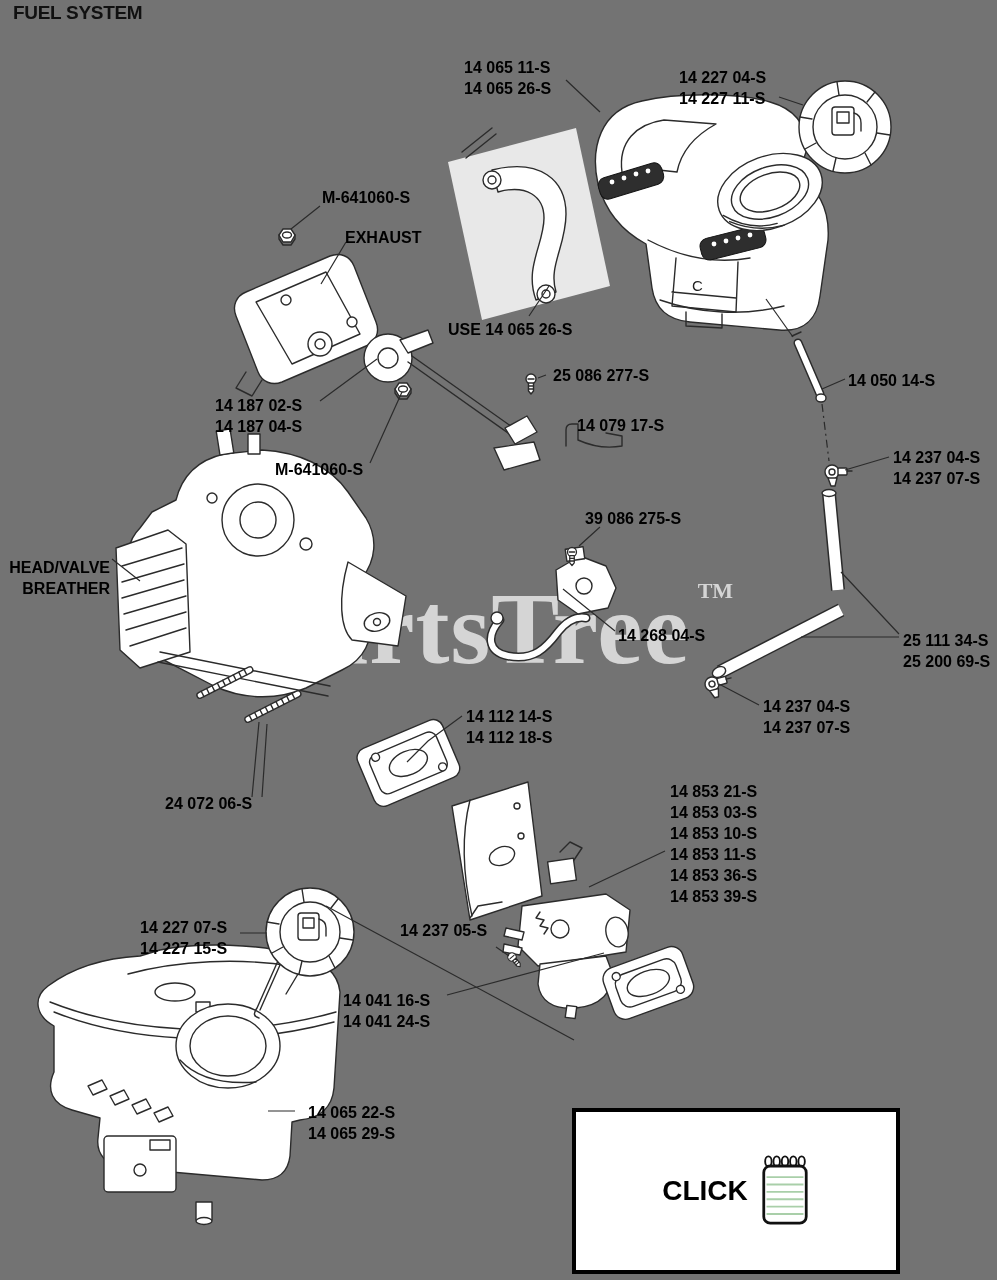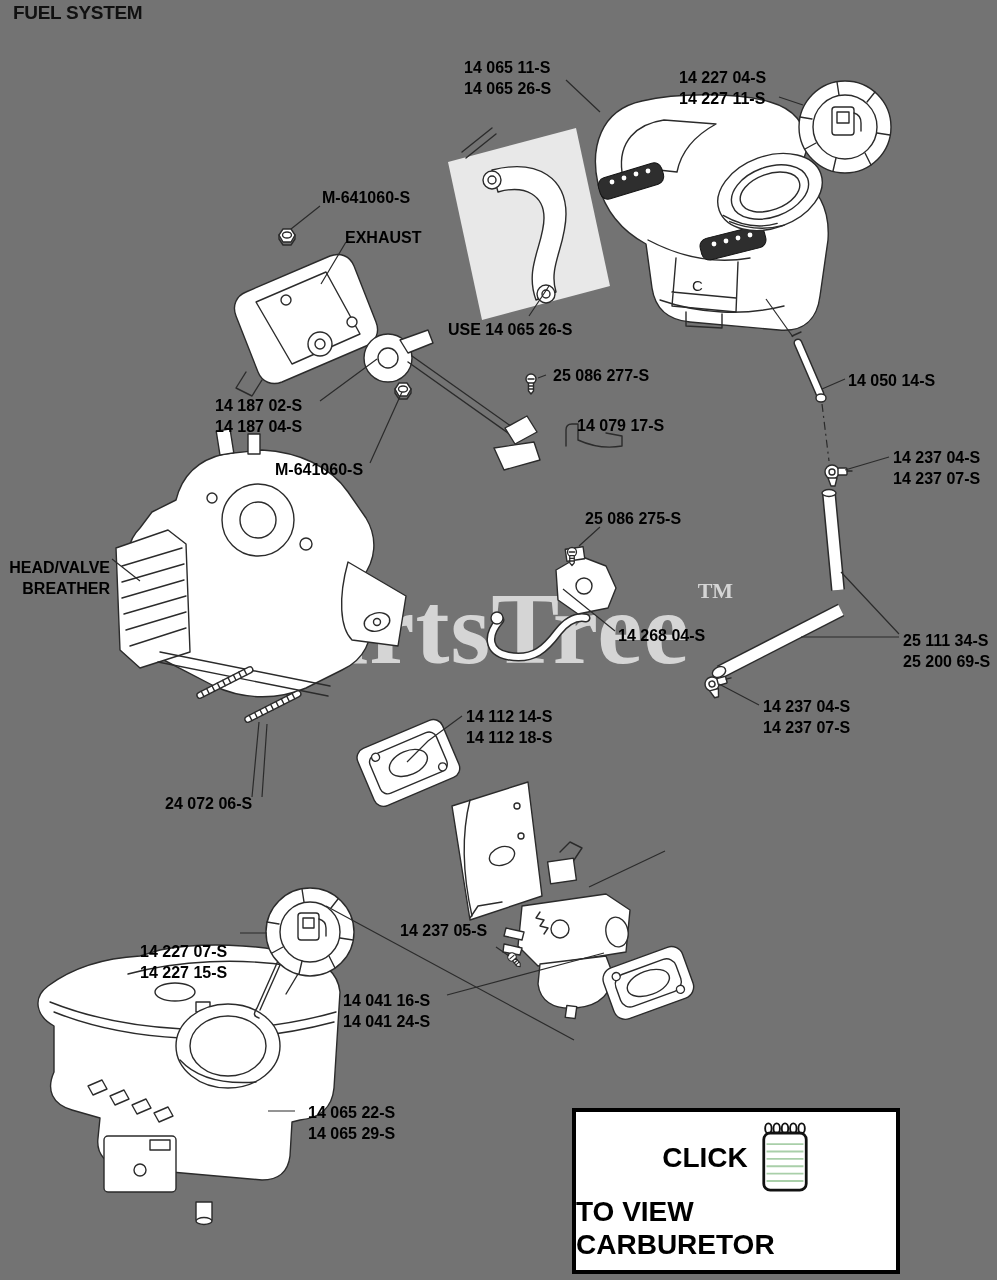--- a/index.html
+++ b/index.html
@@ -317,40 +317,48 @@
   <div class="lbl" style="left:215px;top:395px">
     <div>14 187 02-S</div>
     <div>14 187 04-S</div>
   </div>
   <div class="lbl" style="left:577px;top:415px">14 079 17-S</div>
   <div class="lbl" style="left:893px;top:447px">
     <div>14 237 04-S</div>
     <div>14 237 07-S</div>
   </div>
   <div class="lbl" style="left:275px;top:459px">M-641060-S</div>
-  <div class="lbl" style="left:585px;top:508px">25 086 275-S</div>
+  <div class="lbl" style="left:585px;top:508px">39 086 275-S</div>
   <div class="lbl ra" style="left:0px;top:547px;width:110px">
     <div>HEAD/VALVE</div>
     <div>BREATHER</div>
   </div>
   <div class="lbl" style="left:618px;top:625px">14 268 04-S</div>
   <div class="lbl" style="left:903px;top:630px">
     <div>25 111 34-S</div>
     <div>25 200 69-S</div>
   </div>
   <div class="lbl" style="left:763px;top:696px">
     <div>14 237 04-S</div>
     <div>14 237 07-S</div>
   </div>
   <div class="lbl" style="left:466px;top:706px">
     <div>14 112 14-S</div>
     <div>14 112 18-S</div>
   </div>
   <div class="lbl" style="left:165px;top:793px">24 072 06-S</div>
-  <div class="lbl" style="left:140px;top:941px">
+  <div class="lbl" style="left:670px;top:781px">
+    <div>14 853 21-S</div>
+    <div>14 853 03-S</div>
+    <div>14 853 10-S</div>
+    <div>14 853 11-S</div>
+    <div>14 853 36-S</div>
+    <div>14 853 39-S</div>
+  </div>
+  <div class="lbl" style="left:140px;top:917px">
     <div>14 227 07-S</div>
     <div>14 227 15-S</div>
   </div>
   <div class="lbl" style="left:400px;top:920px">14 237 05-S</div>
   <div class="lbl" style="left:343px;top:990px">
     <div>14 041 16-S</div>
     <div>14 041 24-S</div>
   </div>
   <div class="lbl" style="left:308px;top:1102px">
     <div>14 065 22-S</div>
@@ -372,16 +380,15 @@
         <g stroke="#a9cfa9" stroke-width="2">
           <line x1="6" y1="25" x2="46" y2="25"></line>
             <line x1="6" y1="33" x2="46" y2="33"></line>
           <line x1="6" y1="41" x2="46" y2="41"></line>
             <line x1="6" y1="49" x2="46" y2="49"></line>
           <line x1="6" y1="57" x2="46" y2="57"></line>
             <line x1="6" y1="65" x2="46" y2="65"></line>
         </g>
       </svg>
     </div>
-    <div>TO VIEW CARBURETOR</div>
   </div>
 
 </div>
 
 </body></html>

